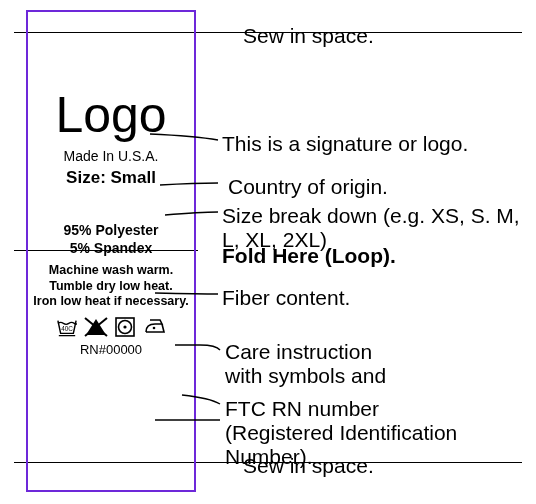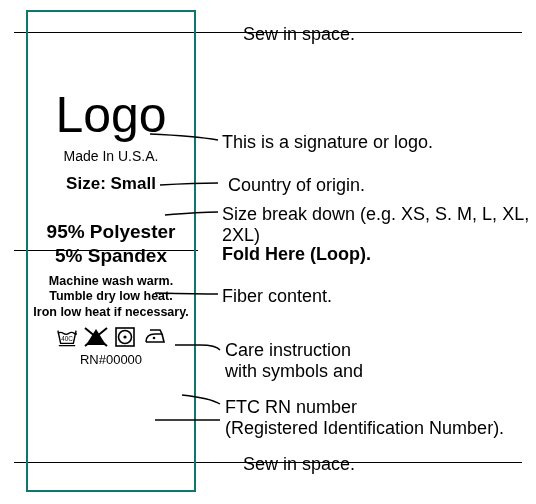--- a/index.html
+++ b/index.html
@@ -12,21 +12,21 @@
     background: #fff;
     position: relative;
     overflow: hidden;
   }
   .tag {
     position: absolute;
     left: 26px;
     top: 10px;
     width: 170px;
     height: 482px;
-    border: 2px solid #0f766e;
+    border: 2px solid #6d28d9;
     text-align: center;
     display: flex;
     flex-direction: column;
     align-items: center;
   }
   .hline {
     position: absolute;
     left: 14px;
     height: 0;
     border-top: 1.5px solid #000;
@@ -35,28 +35,28 @@
   .line-top   { top: 32px; }
   .line-fold  { top: 250px; width: 184px; left:14px;}
   .line-bot   { top: 462px; }
   .logo {
     margin-top: 74px;
     font-size: 50px;
     font-family: "Century Gothic","Futura",Arial,sans-serif;
     font-weight: 400;
   }
   .made { font-size: 14px; font-weight: normal; margin-top: 4px; }
-  .size-row { font-size: 17px; font-weight: bold; margin-top: 10px; }
-  .fiber { font-size: 19px; font-weight: bold; margin-top: 26px; line-height:1.25; }
+  .size-row { font-size: 17px; font-weight: bold; margin-top: 4px; }
+  .fiber { font-size: 14px; font-weight: bold; margin-top: 34px; line-height:1.25; }
   .care { font-size: 12.5px; font-weight: bold; margin-top: 6px; line-height:1.25; }
   .symbols { margin-top: 6px; display:flex; gap:6px; justify-content:center; align-items:center;}
   .rn { font-size: 13px; font-weight: normal; margin-top: 4px; }
   .annot {
     position: absolute;
-    font-size: 18px;
+    font-size: 21px;
     font-family: Arial, sans-serif;
   }
   .fold-label { font-weight: bold; }
   .connector { position:absolute; stroke:#000; fill:none; stroke-width:1.4; }
 </style>
 </head>
 <body>
 
 <div class="hline full line-top"></div>
 <div class="hline line-fold"></div>

